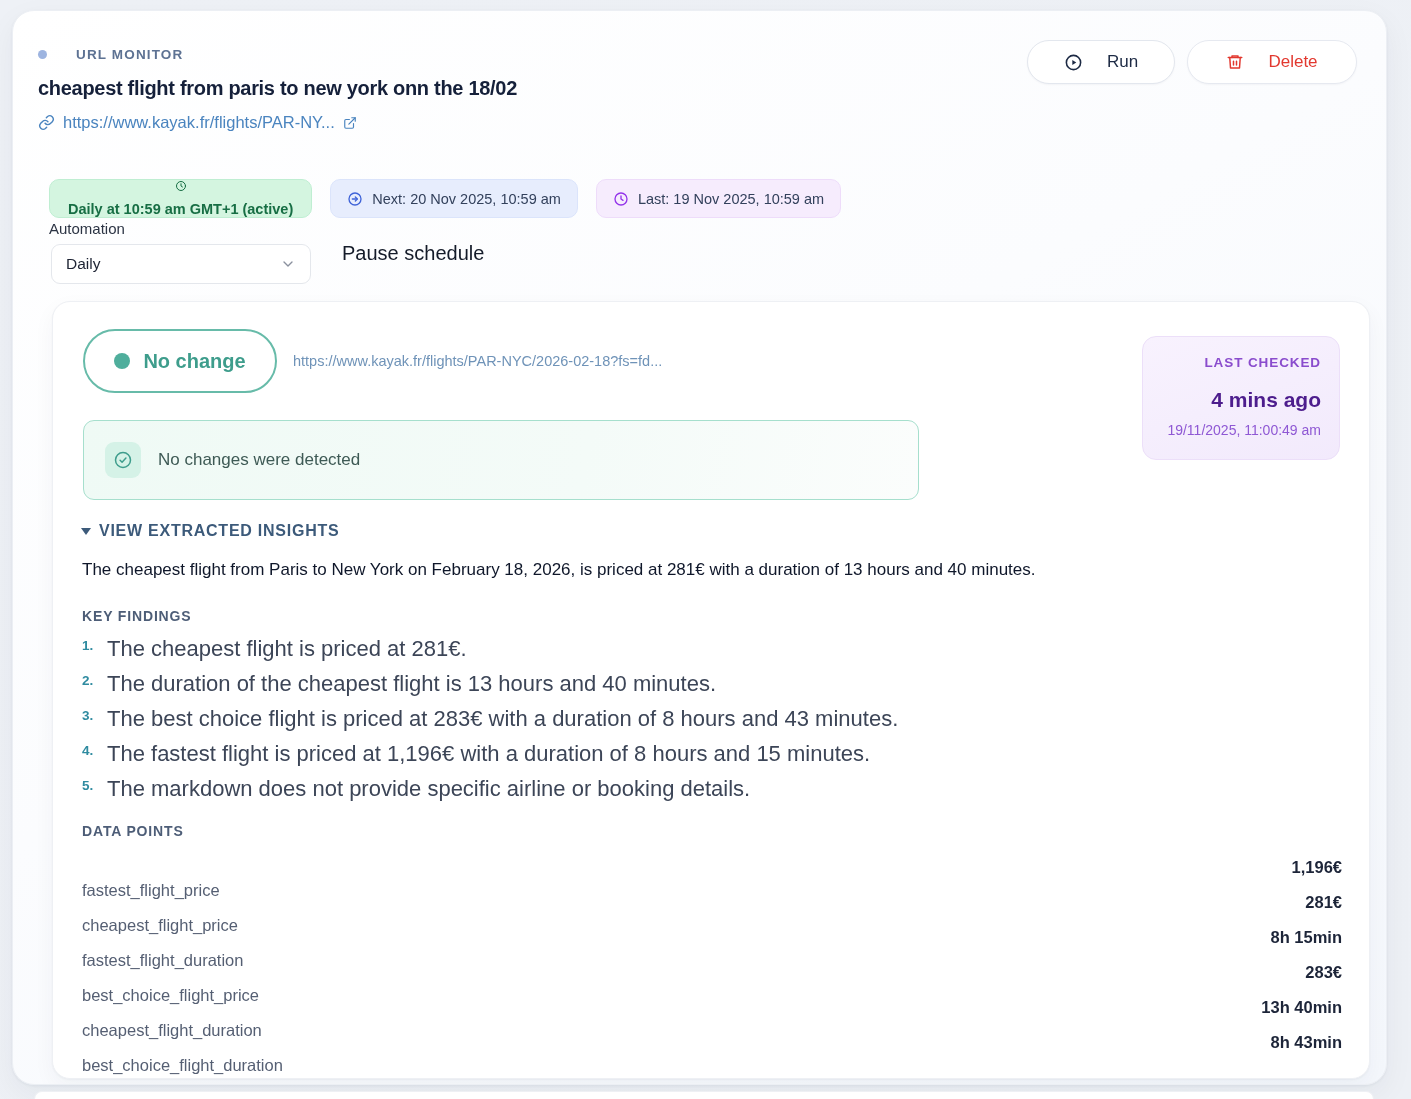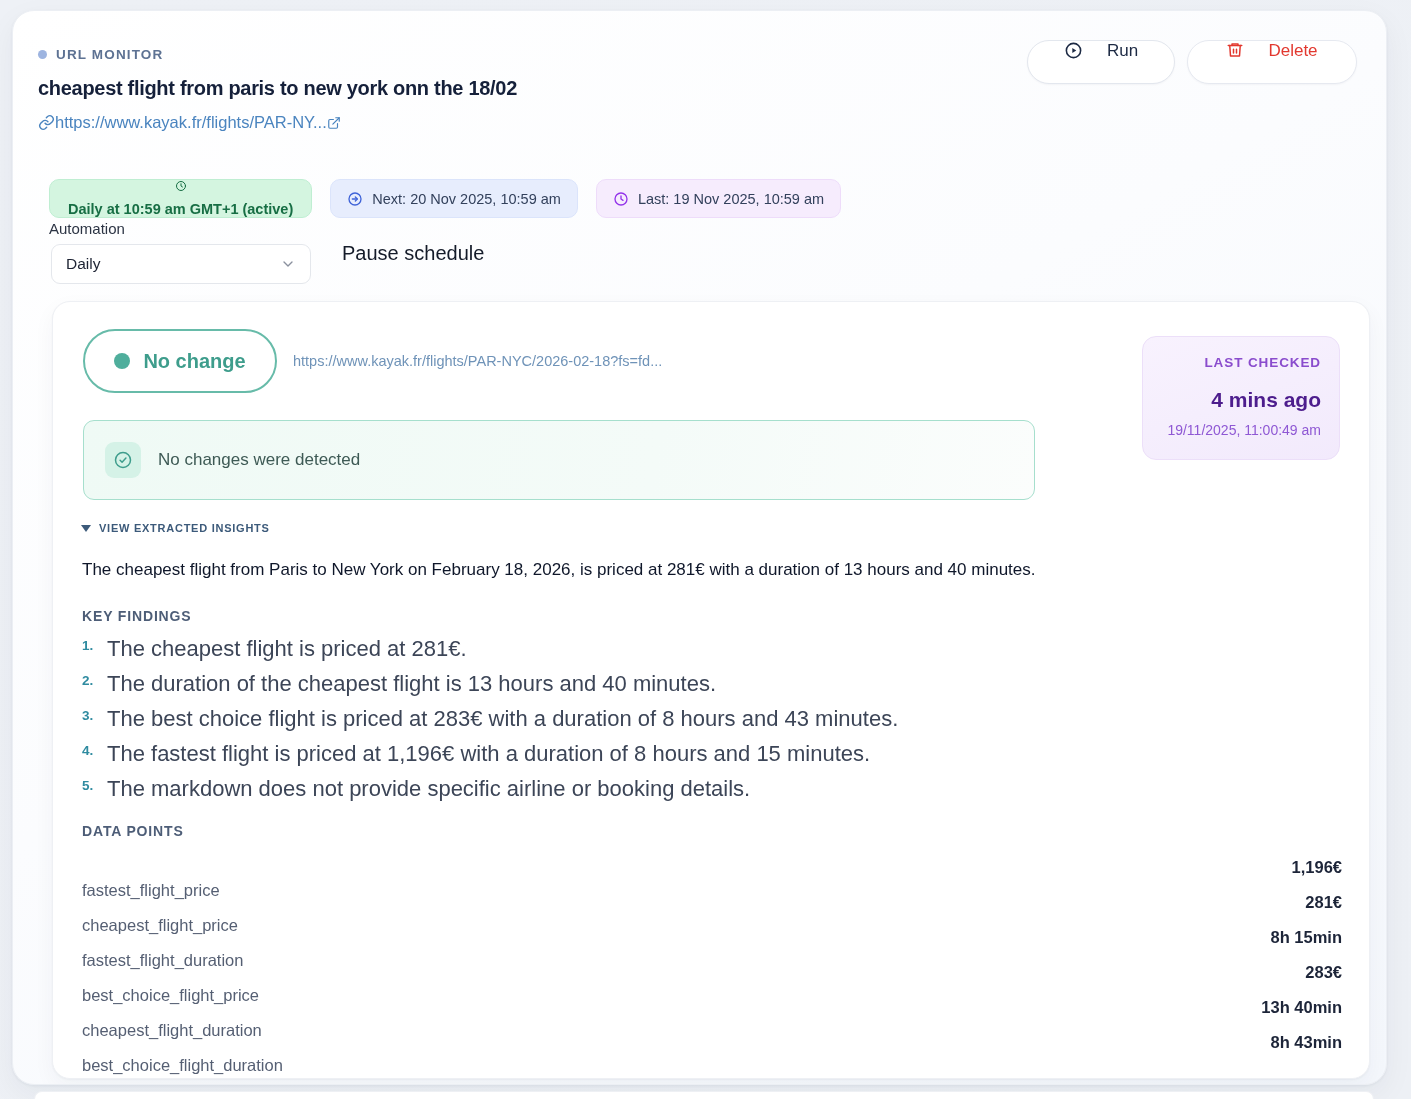--- a/index.html
+++ b/index.html
@@ -50,52 +50,54 @@
   .eyebrow .dot {
     width: 9px; height: 9px; border-radius: 50%;
     background: #9db4e0;
     flex: none;
   }
   .eyebrow .label {
     font-size: 13.5px;
     font-weight: bold;
     letter-spacing: 1.15px;
     color: #5d7293;
+    margin-left: 20px;
   }
 
   .title {
     margin-top: 14px;
     font-size: 20px;
     font-weight: bold;
     color: #15203a;
     letter-spacing: -0.3px;
   }
 
   .url-row {
     margin-top: 13px;
     display: flex;
     align-items: center;
+    gap: 8px;
   }
   .url-row .link-text {
     font-size: 16.5px;
     color: #4a84bf;
   }
   .icon-link, .icon-ext { flex: none; display: block; }
 
   
   .actions {
     position: absolute;
     right: 29px;
     top: 29px;
     display: flex;
     gap: 12px;
   }
   .btn {
     display: flex;
-    align-items: flex-start;
+    align-items: center;
     justify-content: center;
     gap: 24px;
     height: 44px;
     padding: 0 26px;
     border-radius: 22px;
     border: 1px solid #e3e7ee;
     background: #ffffff;
     font-size: 17px;
     cursor: pointer;
     box-shadow: 0 1px 2px rgba(20,30,55,.04);
@@ -248,21 +250,21 @@
     margin-top: 10px;
     font-size: 14px;
     color: #8f58d4;
   }
 
   
   .nochange-banner {
     position: absolute;
     left: 30px;
     top: 118px;
-    width: 952px;
+    width: 836px;
     height: 80px;
     background: linear-gradient(100deg, #effaf5 0%, #f4fbf8 60%, #fbfdfc 100%);
     border: 1px solid #a6dfcd;
     border-radius: 11px;
     display: flex;
     align-items: center;
     padding-left: 21px;
     gap: 17px;
   }
   .nc-iconbox {
@@ -284,21 +286,21 @@
     gap: 8px;
     cursor: pointer;
   }
   .insights-toggle .tri {
     width: 0; height: 0;
     border-left: 5.5px solid transparent;
     border-right: 5.5px solid transparent;
     border-top: 7px solid #3c5a7a;
   }
   .insights-toggle .tlabel {
-    font-size: 11px;
+    font-size: 16px;
     font-weight: bold;
     letter-spacing: 0.75px;
     color: #3c5a7a;
   }
 
   .summary {
     position: absolute;
     left: 29px;
     top: 258px;
     font-size: 17px;

